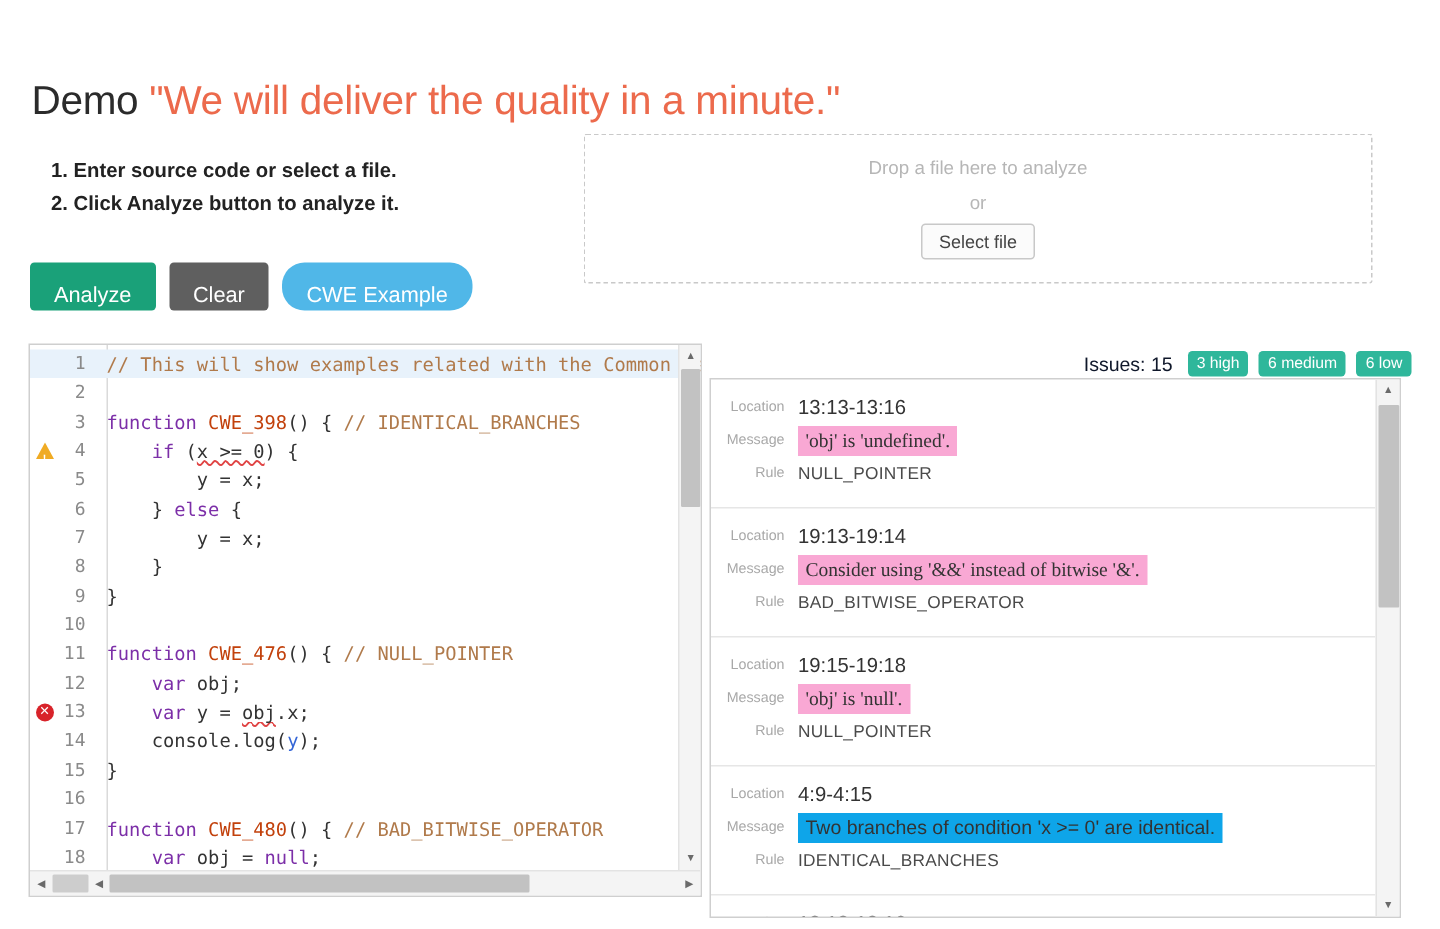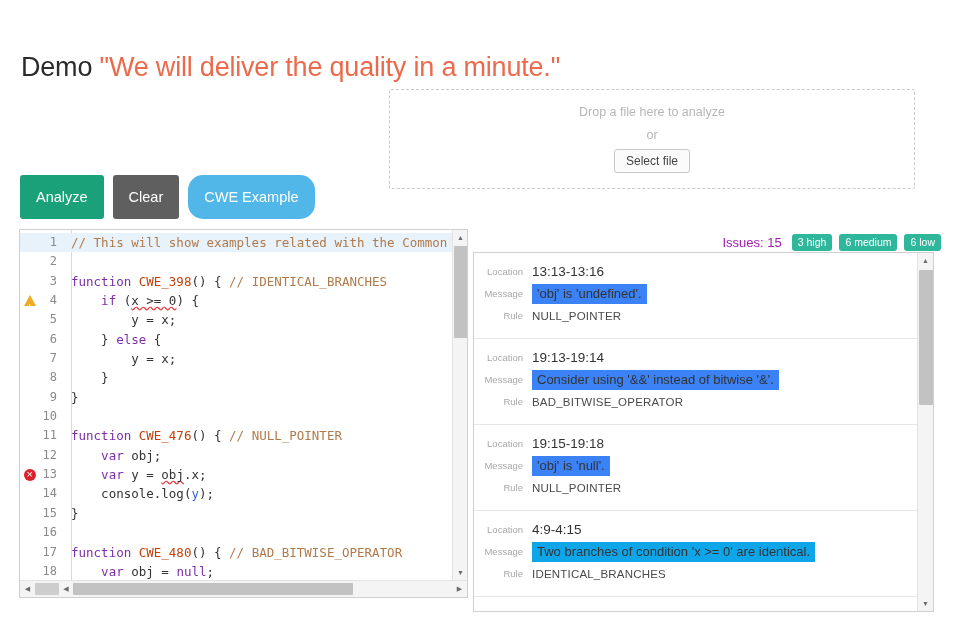--- a/index.html
+++ b/index.html
@@ -26,21 +26,21 @@
     font-size: 13.5px; font-weight: bold; color: #222;
     line-height: 22px;
   }
   .steps div { white-space: nowrap; }
 
   
   .btnrow { position: absolute; left: 20px; top: 175px; display: flex; gap: 9px; }
   .btn {
     border: none; border-radius: 3px; color: #fff;
     font-size: 14.5px; font-family: "Liberation Sans", sans-serif;
-    padding: 0 16px; height: 44px; line-height: 44px; cursor: pointer;
+    padding: 0 16px; height: 32px; line-height: 44px; cursor: pointer;
     display: inline-block;
   }
   .btn-analyze { background: #1aa179; }
   .btn-clear   { background: #5f5f5f; }
   .btn-cwe     { background: #50b7e8; border-radius: 15px; }
 
   
   .dropzone {
     position: absolute; left: 389px; top: 89px;
     width: 526px; height: 100px;
@@ -147,21 +147,21 @@
   .ed-hthumb-inner {
     position: absolute; left: 53px; top: 2px; height: 12px; width: 280px;
     background: #c2c2c2; border-radius: 1px;
   }
 
   
   .issues-head {
     position: absolute; right: 19px; top: 234px;
     display: flex; align-items: center; gap: 7px;
   }
-  .issues-count { font-size: 13px; color: #a21caf; margin-right: 3px; margin-left: 19px; }
+  .issues-count { font-size: 13px; color: #0f172a; margin-right: 3px; margin-left: 19px; }
   .badge {
     background: #2fb79b; color: #fff; font-size: 10.5px;
     padding: 2px 6px 3px; border-radius: 3px; white-space: nowrap;
   }
 
   .issues {
     position: absolute; left: 473px; top: 252px;
     width: 461px; height: 360px;
     border: 1px solid #cfcfcf; background: #fff; overflow: hidden;
   }
@@ -171,21 +171,21 @@
     border-bottom: 1px solid #e6e6e6;
   }
   .irow { display: flex; align-items: flex-start; margin-bottom: 2px; }
   .ilabel {
     width: 58px; min-width: 58px; text-align: right; padding-right: 9px;
     font-size: 9.5px; color: #a8a8a8; line-height: 20px;
   }
   .ival { font-size: 13px; color: #333; line-height: 20px; }
   .ival.loc { font-size: 13.5px; }
   .ival.msg { padding: 0 5px; }
-  .ival.msg.high { background: #3b82f6; }
+  .ival.msg.high { background: #f9a8d4; font-family: Liberation Serif, serif; }
   .ival.msg.medium { background: #0ea5e9; }
   .ival.rule { font-size: 11.5px; color: #4a4a4a; letter-spacing: 0.2px; }
 
   
   .is-vscroll {
     position: absolute; right: 0; top: 0; width: 16px; bottom: 0;
     background: #f4f4f4; border-left: 1px solid #e3e3e3;
   }
   .is-vthumb {
     position: absolute; left: 1px; width: 14px; top: 17px; height: 135px;
@@ -195,20 +195,24 @@
 </head>
 <body>
 
 <div class="page">
 
   <div class="title">
     <span>Demo</span>
     <span class="quote">"We will deliver the quality in a minute."</span>
   </div>
 
+  <div class="steps">
+    <div>1. Enter source code or select a file.</div>
+    <div>2. Click Analyze button to analyze it.</div>
+  </div>
 
   <div class="btnrow">
     <button class="btn btn-analyze">Analyze</button>
     <button class="btn btn-clear">Clear</button>
     <button class="btn btn-cwe">CWE Example</button>
   </div>
 
   <div class="dropzone">
     <div class="dz-text">Drop a file here to analyze</div>
     <div class="dz-or">or</div>

